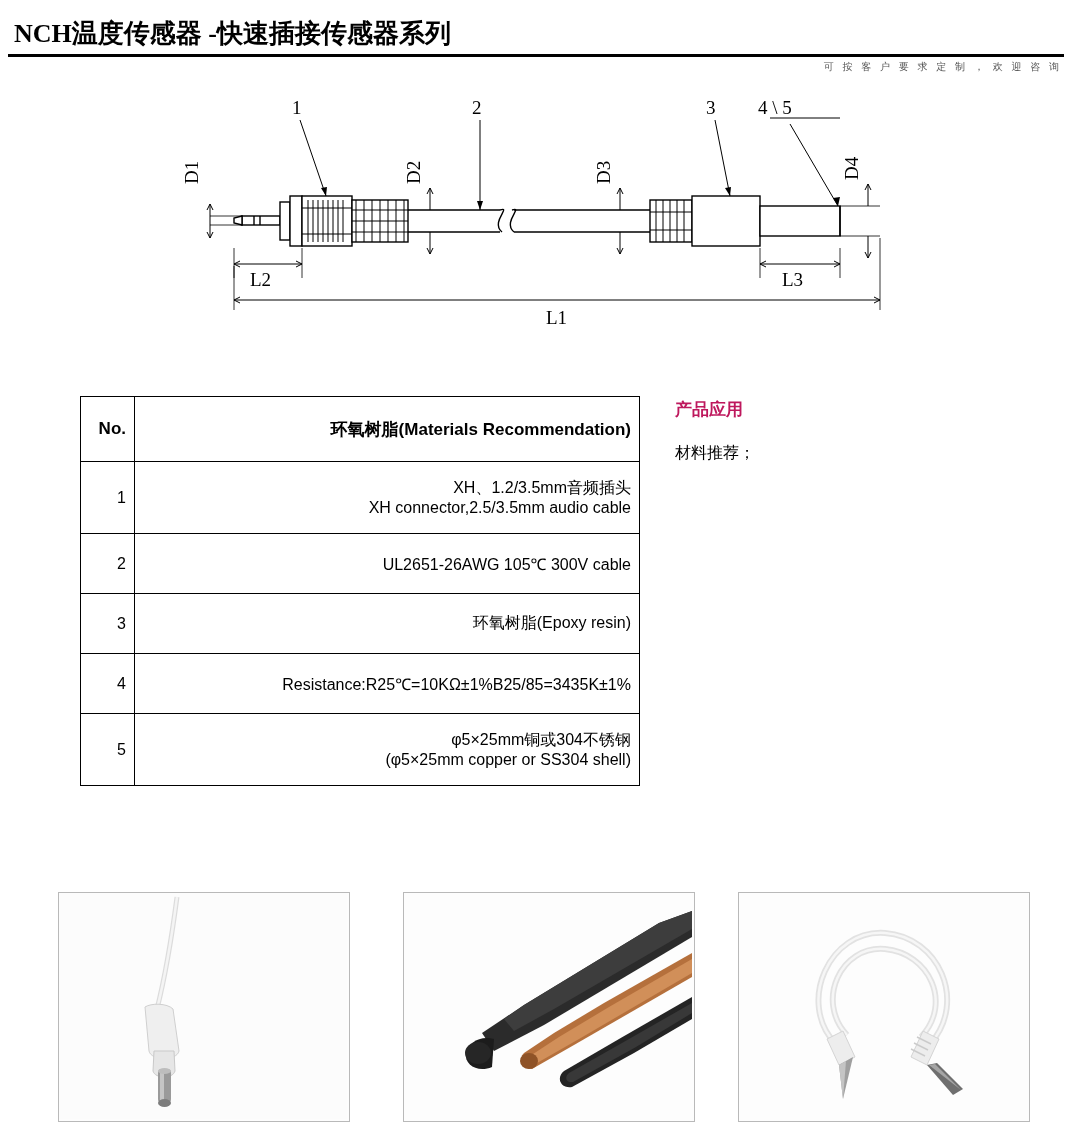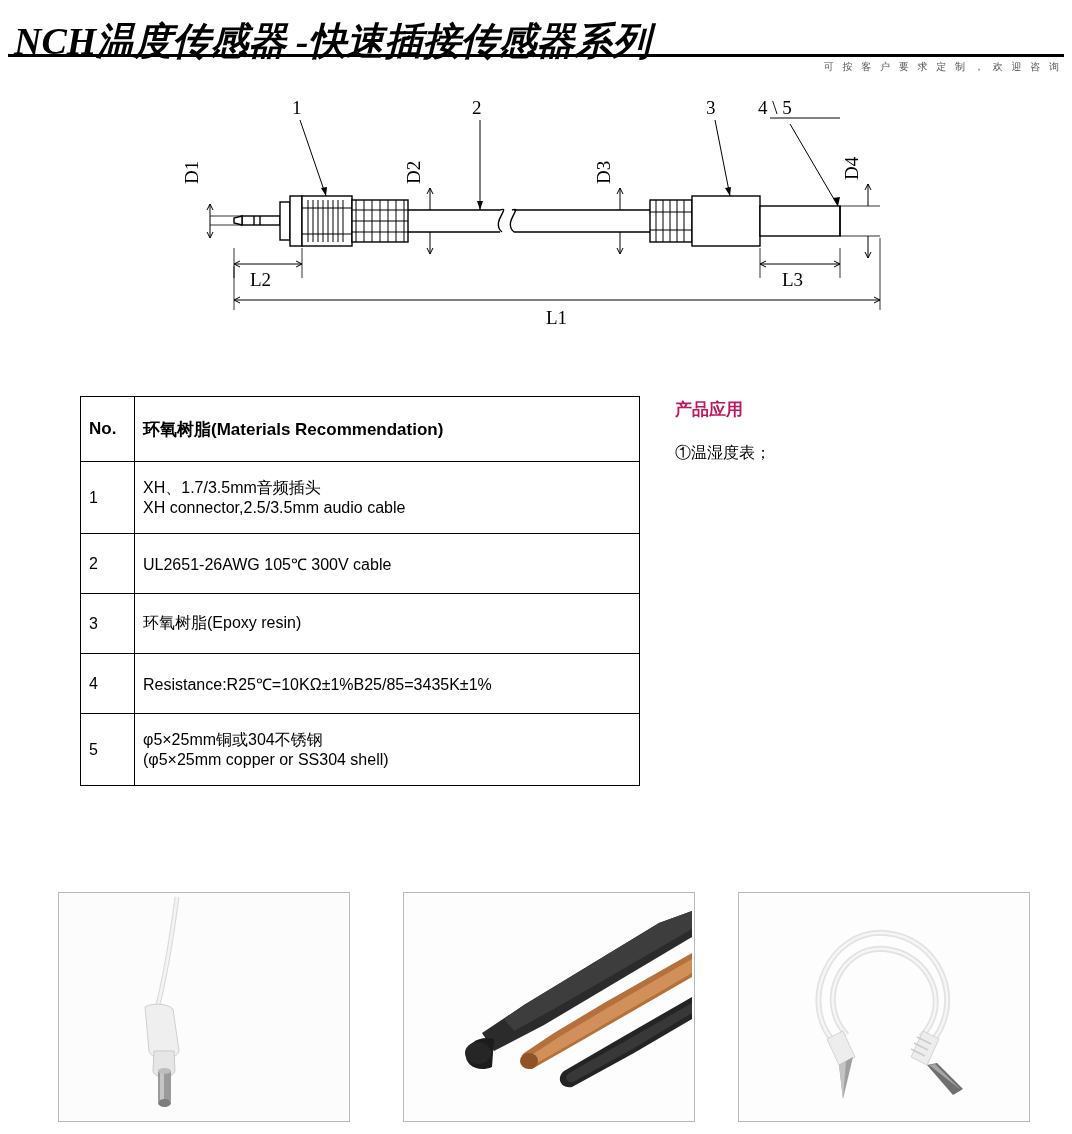--- a/index.html
+++ b/index.html
@@ -21,23 +21,22 @@
     position: absolute;
     left: 0;
     top: 0;
     width: 1072px;
   }
   .title {
     position: absolute;
     left: 14px;
     top: 16px;
     font-family: "Liberation Serif", serif;
-    font-style: italic;
     font-weight: bold;
-    font-size: 38px;
+    font-size: 26px;
     letter-spacing: 0px;
     white-space: nowrap;
   }
   .title-rule {
     position: absolute;
     left: 8px;
     top: 54px;
     width: 1056px;
     height: 3px;
     background: #000;
@@ -69,21 +68,21 @@
     top: 396px;
     width: 560px;
     border-collapse: collapse;
     font-size: 16px;
   }
   .materials-table th,
   .materials-table td {
     border: 1px solid #000;
     padding: 6px 8px;
     vertical-align: middle;
-    text-align: left;
+    text-align: right;
     font-weight: normal;
     margin-left: 8px;
   }
   .materials-table thead th {
     font-weight: bold;
     font-size: 17px;
     height: 52px;
   }
   .materials-table col.no-col { width: 54px; }
   .materials-table td.no-cell {
@@ -275,21 +274,21 @@
   <thead>
     <tr>
       <th>No.</th>
       <th>环氧树脂(Materials Recommendation)</th>
     </tr>
   </thead>
   <tbody>
     <tr class="tall">
       <td class="no-cell">1</td>
       <td>
-        <span class="cell-line2">XH、1.7/3.5mm音频插头</span>
+        <span class="cell-line2">XH、1.2/3.5mm音频插头</span>
         <span class="cell-line2">XH connector,2.5/3.5mm audio cable</span>
       </td>
     </tr>
     <tr>
       <td class="no-cell">2</td>
       <td>UL2651-26AWG 105℃ 300V cable</td>
     </tr>
     <tr>
       <td class="no-cell">3</td>
       <td>环氧树脂(Epoxy resin)</td>
@@ -303,21 +302,21 @@
       <td>
         <span class="cell-line2">φ5×25mm铜或304不锈钢</span>
         <span class="cell-line2">(φ5×25mm copper or SS304 shell)</span>
       </td>
     </tr>
   </tbody>
 </table>
 
 <div class="applications">
   <div class="app-title">产品应用</div>
-  <div class="app-item">①温湿度表；</div>
+  <div class="app-item">材料推荐；</div>
 </div>
 
 <div class="photo-row">
 
   <div class="photo p1">
     <svg width="288" height="226" viewBox="0 0 288 226" xmlns="http://www.w3.org/2000/svg">
       <rect width="288" height="226" fill="#fcfcfc"></rect>
 
       <path d="M118 4 C112 50, 104 92, 98 116" stroke="#dcdcdc" stroke-width="5" fill="none"></path>
       <path d="M118 4 C112 50, 104 92, 98 116" stroke="#f4f4f4" stroke-width="2.5" fill="none"></path>

